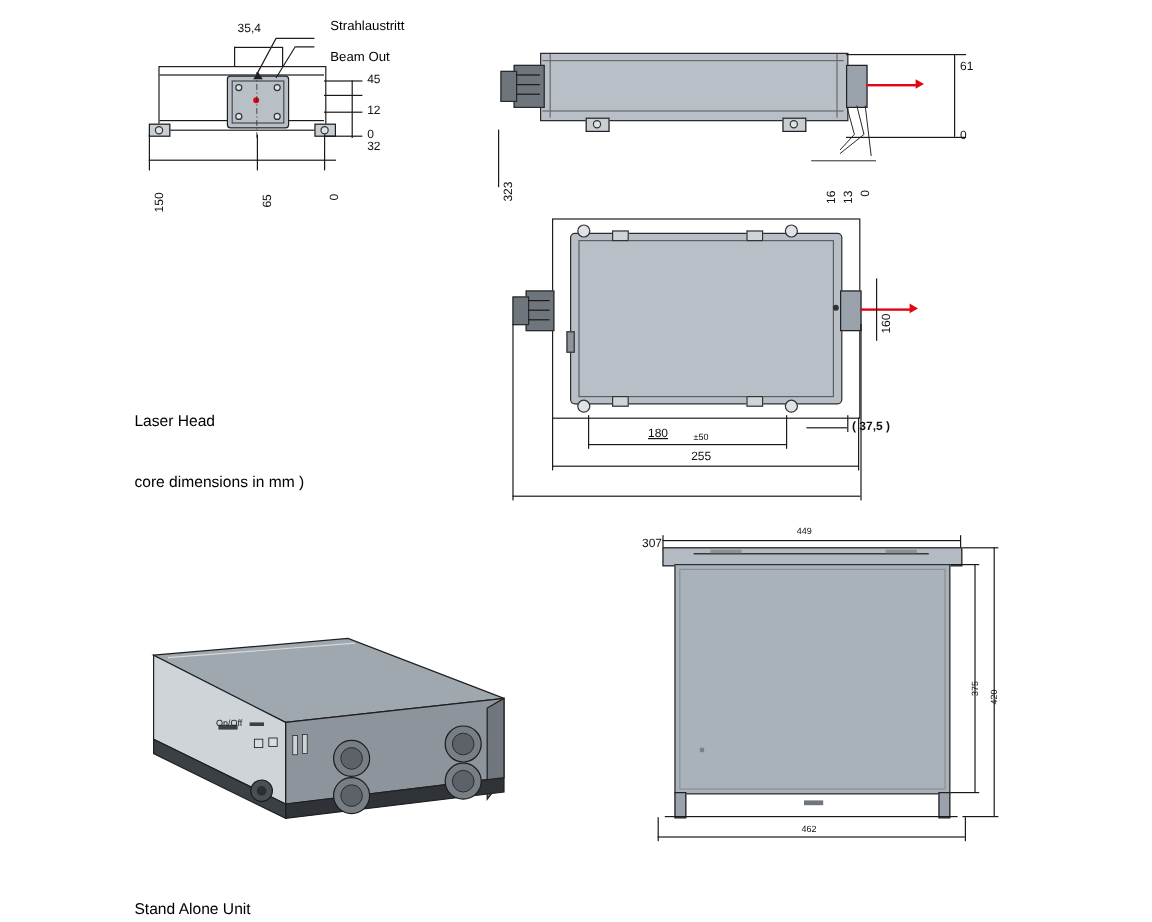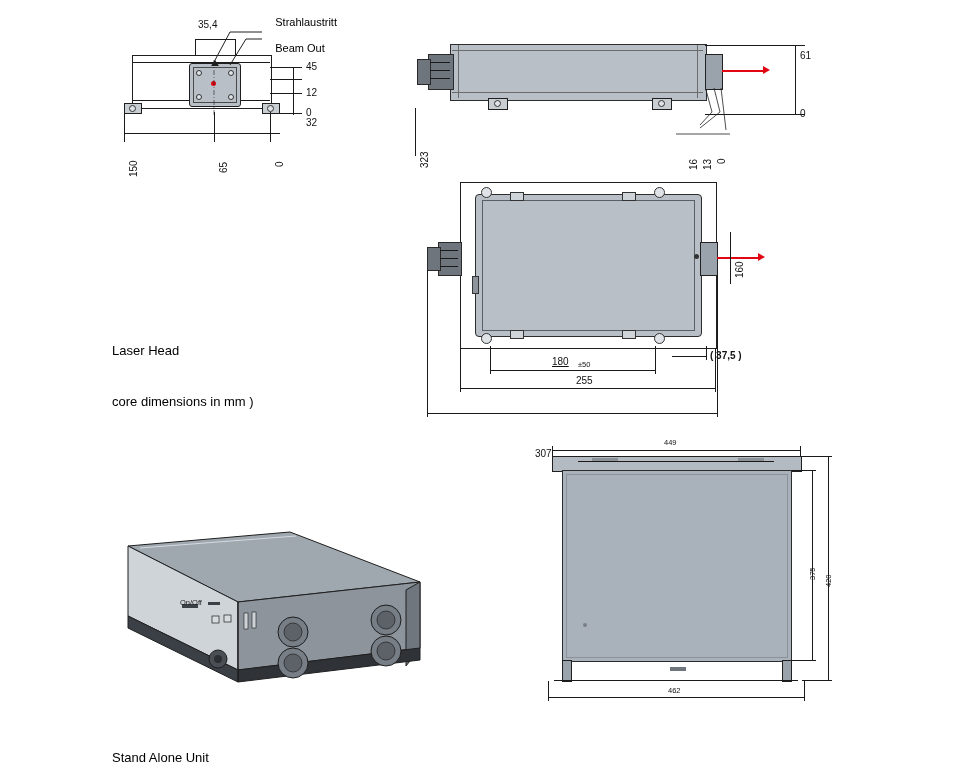--- a/index.html
+++ b/index.html
@@ -225,21 +225,21 @@
     <div class="abs ln lnv" style="left:330px; top:62px; height:52px;"></div>
     <div class="abs dimtxt rot90" style="left:334px; top:108px;">160</div>
 
     <div class="abs dimtxt" style="left:310px; top:180px;font-weight:bold;">( 37,5 )</div>
     <div class="abs ln lnh" style="left:272px; top:186px; width:34px;"></div>
     <div class="abs ln lnv" style="left:306px; top:176px; height:14px;"></div>
 
     <div class="abs ln lnh" style="left:90px; top:200px; width:165px;"></div>
     <div class="abs ln lnv" style="left:90px; top:176px; height:28px;"></div>
     <div class="abs ln lnv" style="left:255px; top:176px; height:28px;"></div>
-    <div class="abs dimtxt" style="left:152px; top:186px;text-decoration:underline;">180</div>
+    <div class="abs dimtxt" style="left:140px; top:186px;text-decoration:underline;">180</div>
     <div class="abs dimtxt tiny" style="left:178px; top:190px;">±50</div>
 
     <div class="abs ln lnh" style="left:60px; top:218px; width:255px;"></div>
     <div class="abs ln lnv" style="left:60px; top:178px; height:44px;"></div>
     <div class="abs ln lnv" style="left:315px; top:178px; height:44px;"></div>
     <div class="abs dimtxt" style="left:176px; top:205px;">255</div>
 
     <div class="abs ln lnh" style="left:27px; top:243px; width:290px;"></div>
     <div class="abs ln lnv" style="left:27px; top:100px; height:147px;"></div>
     <div class="abs ln lnv" style="left:317px; top:100px; height:147px;"></div>

